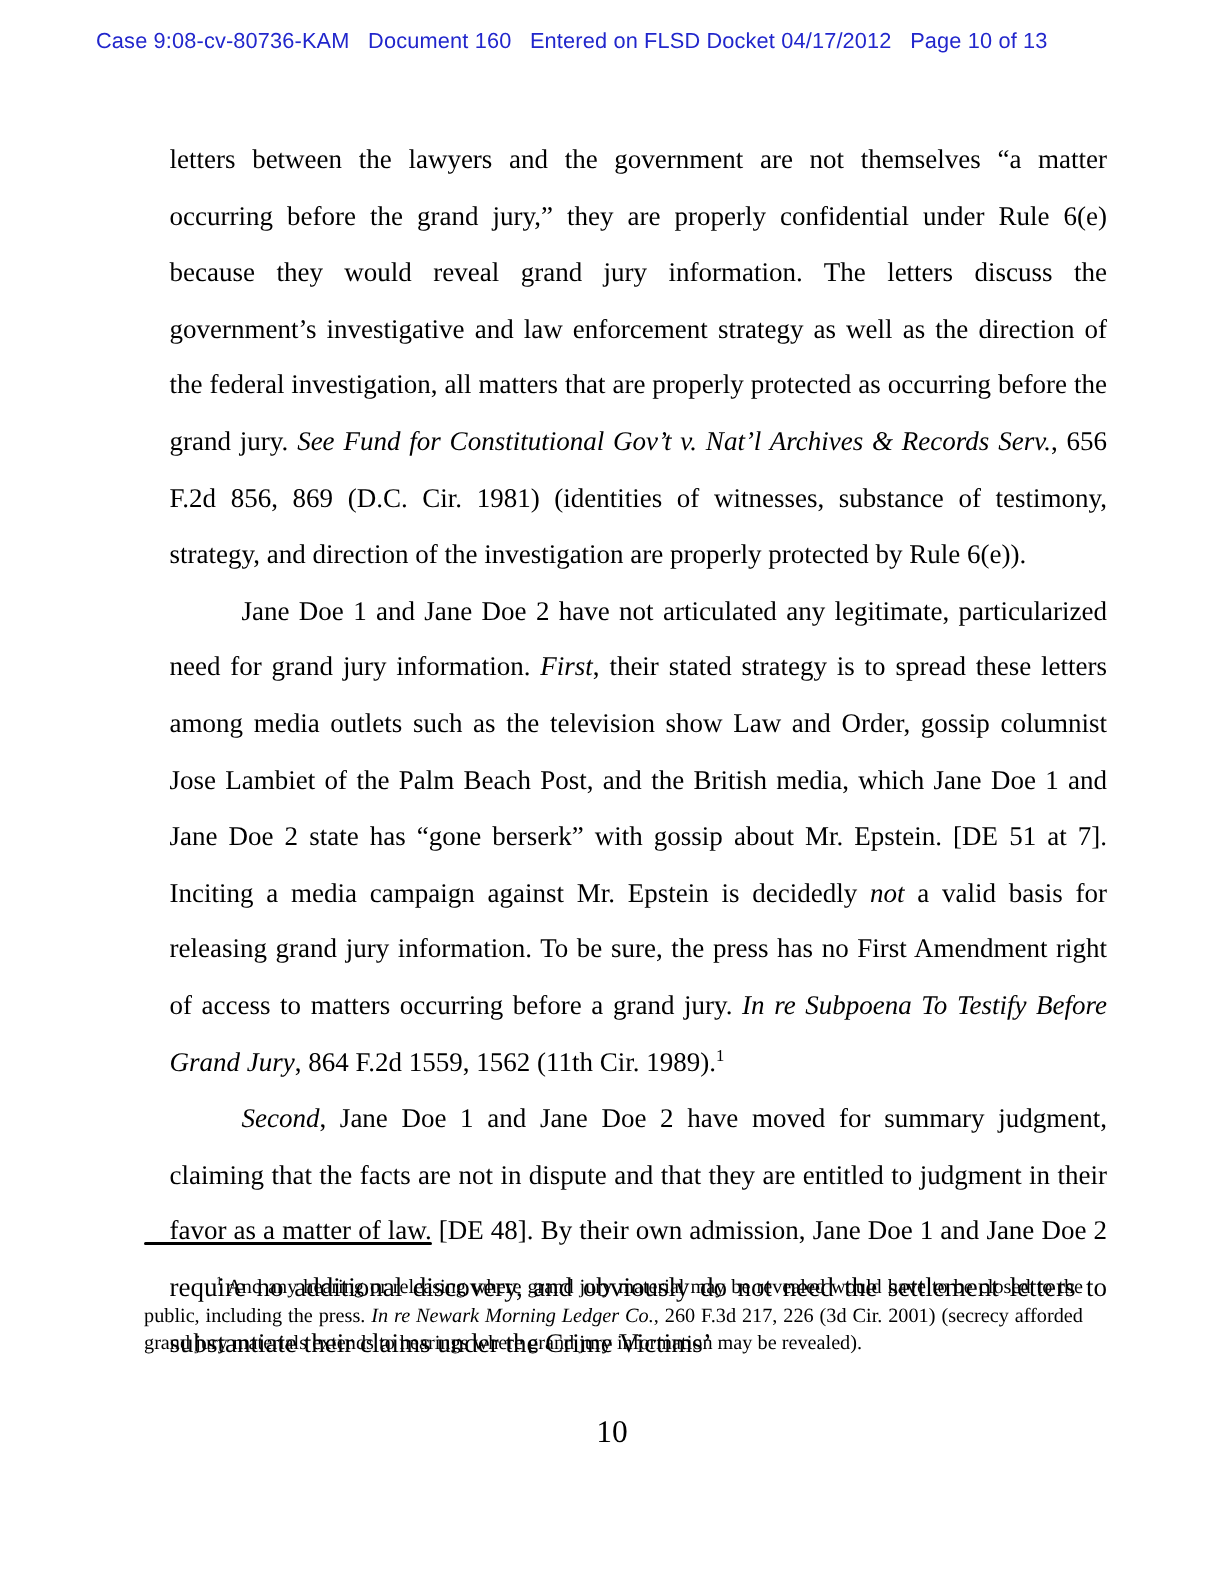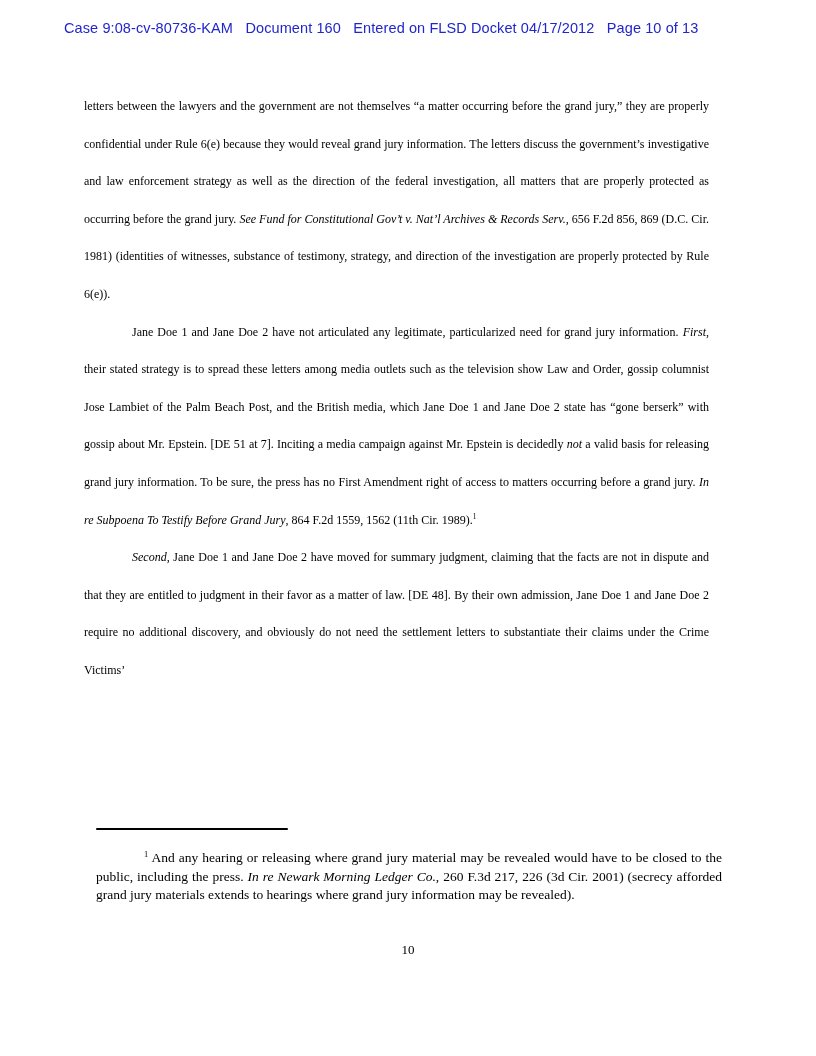--- a/index.html
+++ b/index.html
@@ -24,23 +24,23 @@
     left: 64px;
     font-family: "Liberation Sans", sans-serif;
     font-size: 14.5px;
     letter-spacing: 0.1px;
     color: #2126cc;
     white-space: pre;
   }
   .body-text {
     position: absolute;
     top: 88px;
-    left: 84px;
+    left: 113px;
     width: 625px;
-    font-size: 12px;
+    font-size: 18px;
     line-height: 37.6px;
     text-align: justify;
   }
   .body-text p { margin: 0; }
   .body-text p.indent { text-indent: 48px; }
   em { font-style: italic; }
   sup {
     font-size: 0.62em;
     vertical-align: super;
     line-height: 0;
@@ -62,21 +62,21 @@
     line-height: 18.6px;
     text-align: justify;
   }
   .footnote p { margin: 0; text-indent: 48px; }
   .page-number {
     position: absolute;
     top: 942px;
     left: 0;
     width: 816px;
     text-align: center;
-    font-size: 13px;
+    font-size: 21px;
   }
 </style>
 </head>
 <body>
 
 <div class="page">
 
   <div class="stamp">Case 9:08-cv-80736-KAM   Document 160   Entered on FLSD Docket 04/17/2012   Page 10 of 13</div>
 
   <div class="body-text">

